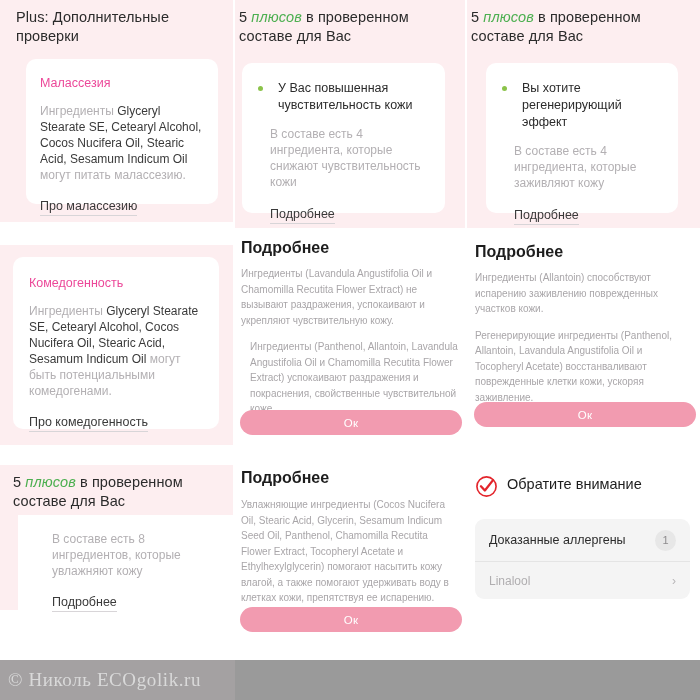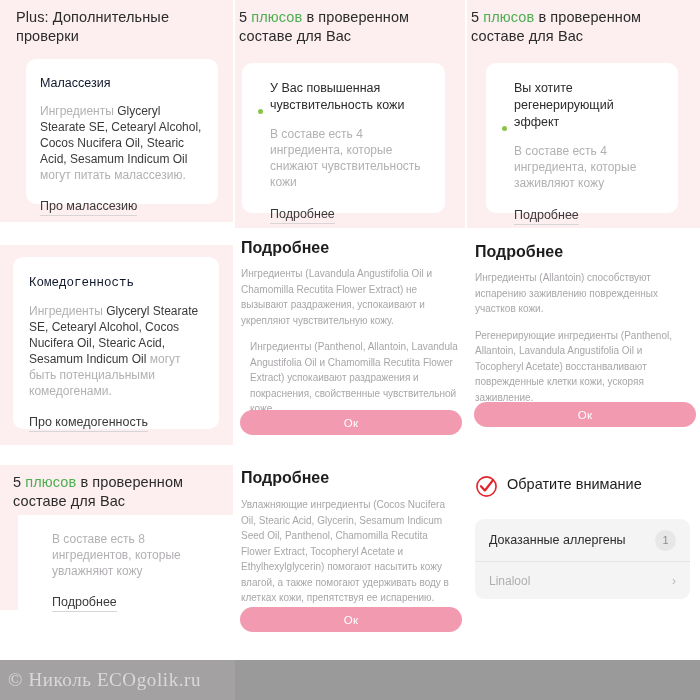--- a/index.html
+++ b/index.html
@@ -24,52 +24,52 @@
   .pinkbg { background: #fdeef0; }
 
   
   .sect-head {
     font-size: 14.5px;
     line-height: 19px;
     color: #2b2b2b;
     font-weight: 400;
     letter-spacing: .1px;
   }
-  .sect-head .hl { color: #4caf50; }
+  .sect-head .hl { color: #4caf50; font-style: italic; }
 
   
   .card {
     background: #ffffff;
     border-radius: 10px;
   }
   .card-title {
     font-size: 12.5px;
-    color: #0f172a;
+    color: #ec4899;
     line-height: 16px;
   }
   .ing-para {
     font-size: 12px;
     line-height: 16px;
     color: #b3b0b3;
   }
   .ing-para b { color: #3a3a3a; font-weight: 400; }
   .linklike {
     font-size: 12.5px;
     color: #3a3a3a;
     border-bottom: 1px solid #d8d5d8;
     display: inline-block;
     line-height: 16px;
     padding-bottom: 1px;
   }
 
   
   .bullet-row {
     display: flex;
-    gap: 7px;
-    align-items: flex-end;
+    gap: 15px;
+    align-items: flex-start;
   }
   .dot {
     width: 5px; height: 5px;
     border-radius: 50%;
     background: #8bc34a;
     margin-top: 6px;
     flex: 0 0 auto;
   }
   .bullet-text {
     font-size: 12.5px;
@@ -228,21 +228,21 @@
       </div>
       <div class="sub-text" style="margin:12px 16px 0 28px;">В составе есть 4 ингредиента, которые заживляют кожу</div>
       <div style="margin:14px 0 0 28px;">
         <span class="linklike">Подробнее</span>
       </div>
     </div>
   </div>
 
   <div class="panel pinkbg" style="left:0; top:245px; width:233px; height:200px;">
     <div class="card" style="position:absolute; left:13px; top:12px; width:206px; height:172px;">
-      <div class="card-title" style="margin:18px 4px 0 16px;font-family:Liberation Mono, monospace;">Комедогенность</div>
+      <div class="card-title" style="margin:18px 4px 0 16px;">Комедогенность</div>
       <div class="ing-para" style="margin:12px 14px 0 16px;">
         <span>Ингредиенты </span><b>Glyceryl Stearate SE, Cetearyl Alcohol, Cocos Nucifera Oil, Stearic Acid, Sesamum Indicum Oil</b><span> могут быть потенциальными комедогенами.</span>
       </div>
       <div style="margin:13px 0 0 16px;">
         <span class="linklike">Про комедогенность</span>
       </div>
     </div>
   </div>
 
   <div class="panel" style="left:235px; top:230px; width:230px; height:215px;">

